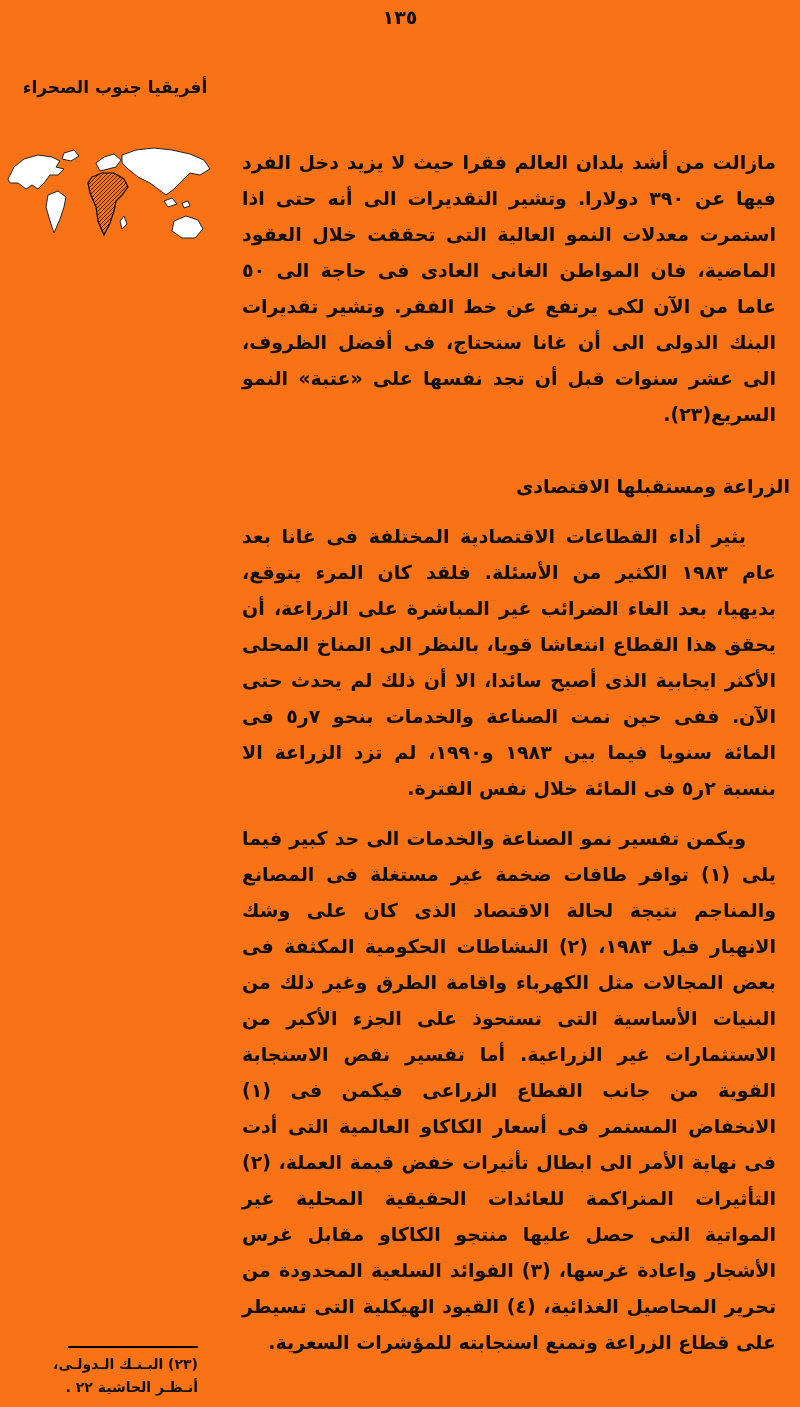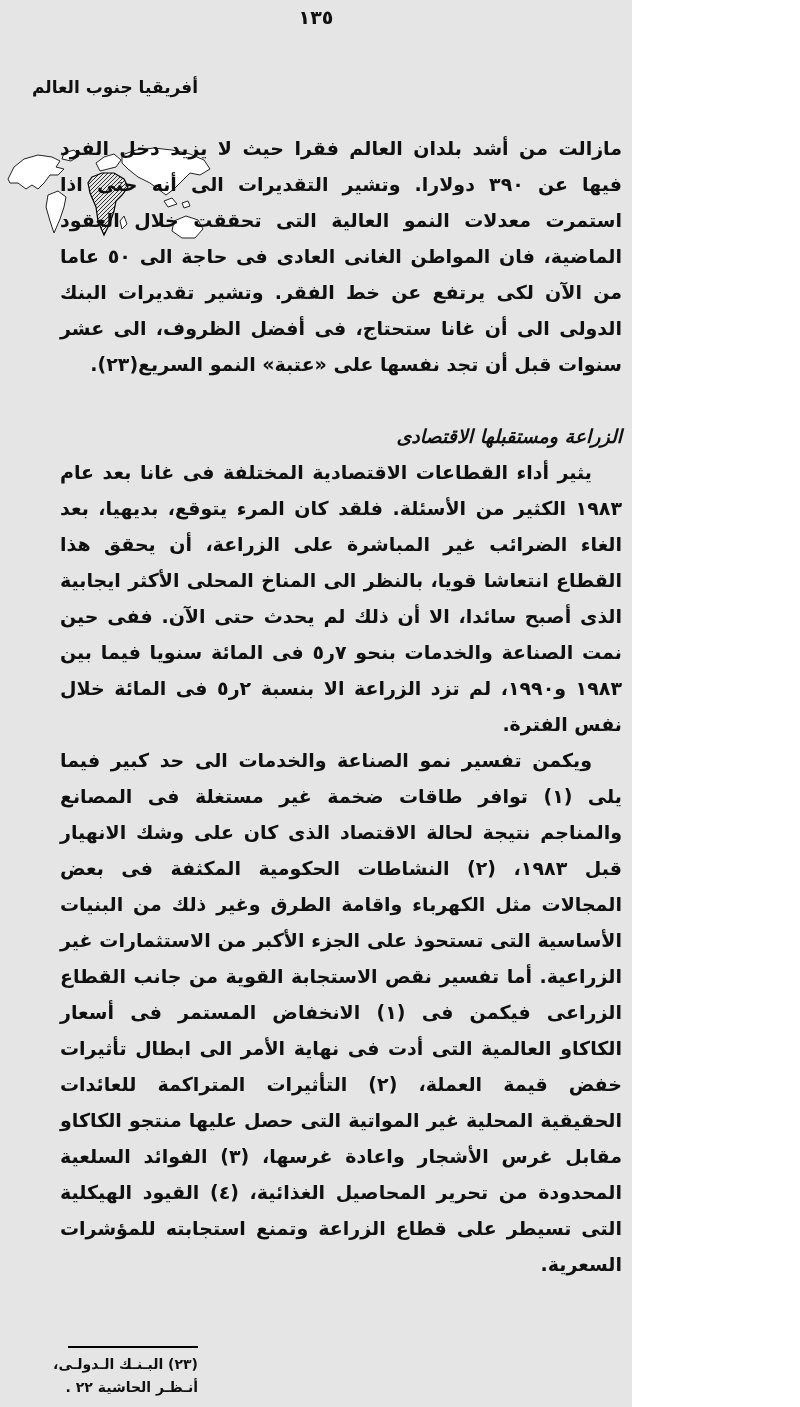--- a/index.html
+++ b/index.html
@@ -1,20 +1,20 @@
 <!DOCTYPE html>
 <html lang="ar"><head>
 <meta charset="utf-8">
 <style>
   html, body { margin: 0; padding: 0; background: #ffffff; }
   .page {
     position: relative;
-    width: 632px;
+    width: 800px;
     height: 1407px;
-    background: #e5e5e5;
+    background: #f97316;
     overflow: hidden;
     font-family: "DejaVu Sans", sans-serif;
     color: #101010;
   }
   .page-number {
     position: absolute;
     top: 6px;
     left: 0;
     width: 100%;
     text-align: center;
@@ -45,27 +45,26 @@
     position: absolute;
     top: 130px;
     right: 10px;
     width: 562px;
     direction: rtl;
     text-align: justify;
     font-size: 19px;
     font-weight: bold;
     line-height: 36px;
   }
-  .para { margin: 0; }
+  .para { margin: 14px; }
   .para.indent { text-indent: 30px; }
   .section-heading {
     margin: 36px 0 0 0;
     font-size: 19px;
     font-weight: bold;
-    font-style: italic;
     line-height: 36px;
   }
   .footnote {
     position: absolute;
     left: 0;
     bottom: 8px;
     width: 198px;
     direction: rtl;
     font-size: 14px;
     font-weight: bold;
@@ -83,21 +82,21 @@
   }
 </style>
 </head>
 <body>
 
 <div class="page">
 
   <div class="page-number">١٣٥</div>
 
   <div class="region-label">
-    <div>أفريقيا جنوب العالم</div>
+    <div>أفريقيا جنوب الصحراء</div>
   </div>
 
   <div class="map-figure">
     <svg viewBox="0 0 212 112" xmlns="http://www.w3.org/2000/svg" aria-hidden="true">
       <defs>
         <pattern id="hatch" patternUnits="userSpaceOnUse" width="4" height="4">
           <path d="M0,4 L4,0" stroke="#000" stroke-width="0.8"></path>
         </pattern>
       </defs>
 

